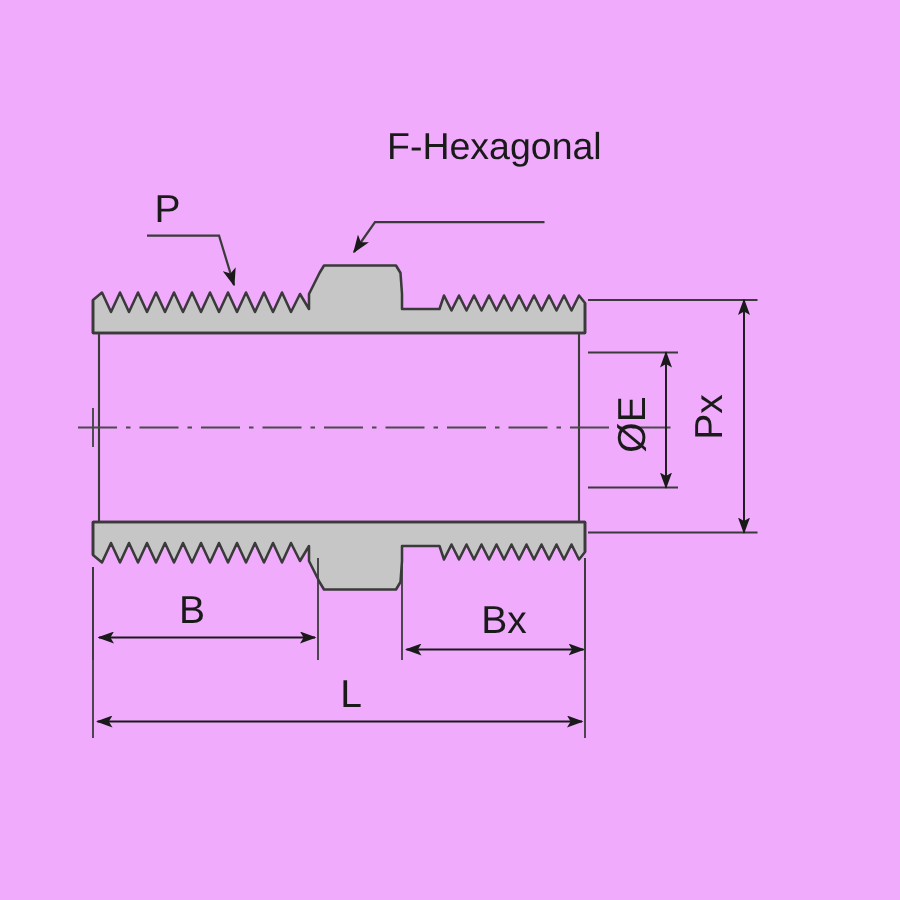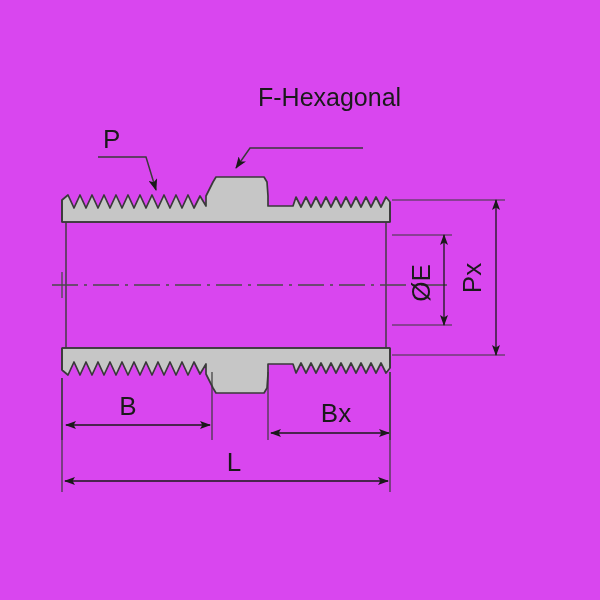--- a/index.html
+++ b/index.html
@@ -10,21 +10,21 @@
   body {
     width: 600px;
     height: 600px;
     font-family: "Liberation Sans", sans-serif;
     overflow: hidden;
   }
   #drawing-root {
     position: relative;
     width: 600px;
     height: 600px;
-    background: #d946ef;
+    background: #f0abfc;
   }
   svg#technical-drawing {
     display: block;
     width: 600px;
     height: 600px;
   }
   .dim-text {
     font-family: "Liberation Sans", sans-serif;
     font-size: 26px;
     fill: #1a1a1a;

